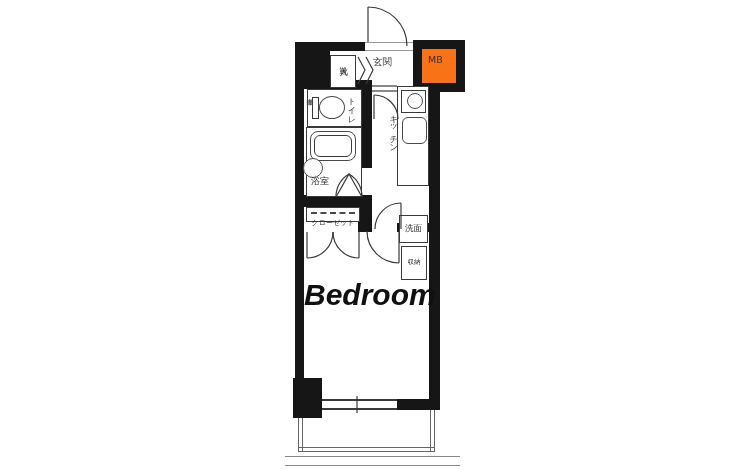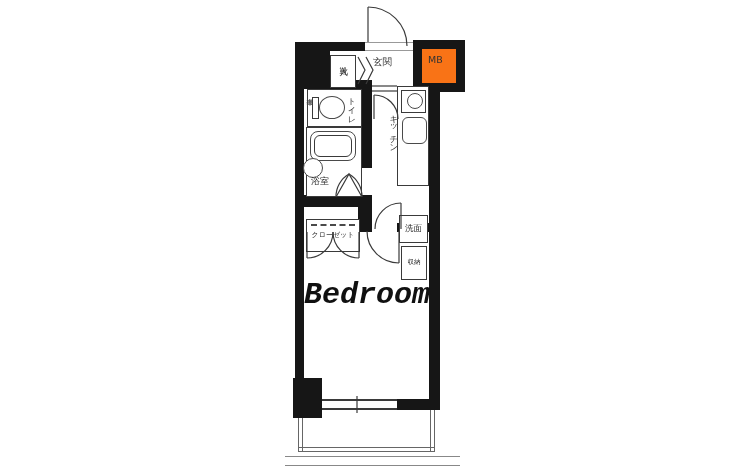--- a/index.html
+++ b/index.html
@@ -6,21 +6,21 @@
   .canvas{position:relative;width:730px;height:470px;background:#ffffff;overflow:hidden;
           font-family:"DejaVu Sans","Liberation Sans",sans-serif;color:#222;}
   .abs{position:absolute;box-sizing:border-box;}
   .wall{position:absolute;background:#161616;box-sizing:border-box;}
   .box{position:absolute;background:#ffffff;border:1px solid #3a3a3a;box-sizing:border-box;}
   .fix{position:absolute;background:#ffffff;border:1.5px solid #4a4a4a;box-sizing:border-box;}
   .lbl{position:absolute;color:#2b2b2b;white-space:nowrap;line-height:1.1;}
   .vlbl{writing-mode:vertical-rl;text-orientation:upright;letter-spacing:0;}
   .center{display:flex;align-items:center;justify-content:center;margin-top:41px;}
   .svglayer{position:absolute;left:0;top:0;}
-  .bedroom-name{font-family:Liberation Mono, monospace;font-style:italic;font-weight:bold;
+  .bedroom-name{font-family:Liberation Sans, sans-serif;font-style:italic;font-weight:bold;
                 font-size:30px;color:#101010;}
   .bedroom-size{font-family:"Liberation Serif","DejaVu Serif",serif;font-style:italic;font-weight:bold;
                 font-size:29px;color:#101010;margin-top:1px;}
   .balcony-line{position:absolute;box-sizing:border-box;}
 </style>
 </head>
 <body>
 
 <div class="canvas">
 
@@ -70,21 +70,21 @@
   <div class="fix" style="left:402px;top:117px;width:25px;height:27px;border-radius:6px"></div>
   <span class="lbl vlbl" style="left:389px;top:109px;font-size:8.5px">キッチン</span>
 
   <div class="box center" style="left:399px;top:174px;width:29px;height:28px">
     <span class="lbl" style="position:static;font-size:8.5px">洗面</span>
   </div>
   <div class="box center" style="left:401px;top:205px;width:26px;height:34px">
     <span class="lbl" style="position:static;font-size:6.5px">収納</span>
   </div>
 
-  <div class="box" style="left:306px;top:219px;width:54px;height:33px">
+  <div class="box" style="left:306px;top:207px;width:54px;height:15px">
     <div class="abs" style="left:4px;top:4px;width:44px;height:0;border-top:2px dashed #4a4a4a"></div>
     <span class="lbl" style="left:2px;top:12px;width:48px;text-align:center;font-size:7px">クローゼット</span>
   </div>
 
   <span class="lbl" style="left:373px;top:57px;font-size:9.5px">玄関</span>
 
   <div class="abs" style="left:304px;top:278px;width:126px;text-align:center">
     <div class="bedroom-name">Bedroom</div>
   </div>
 

